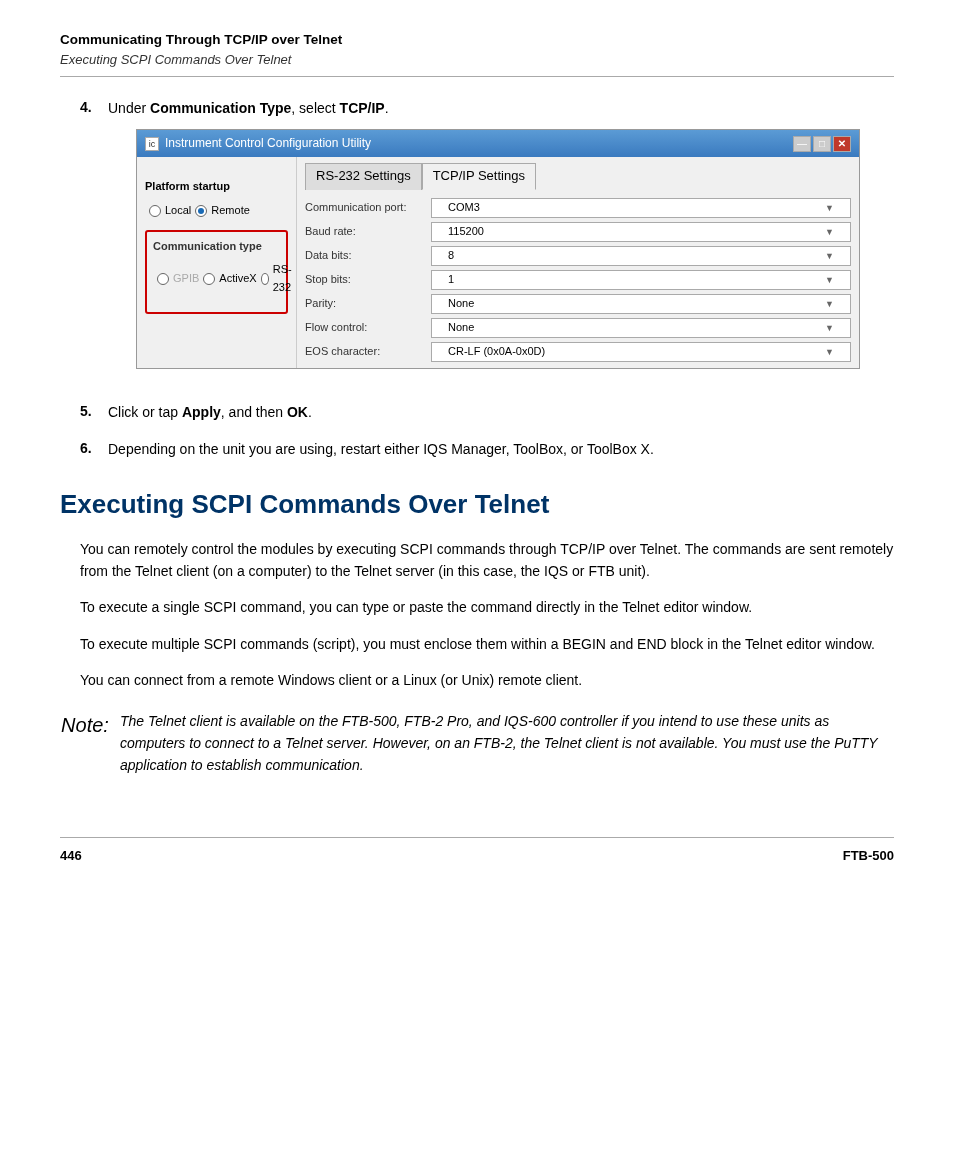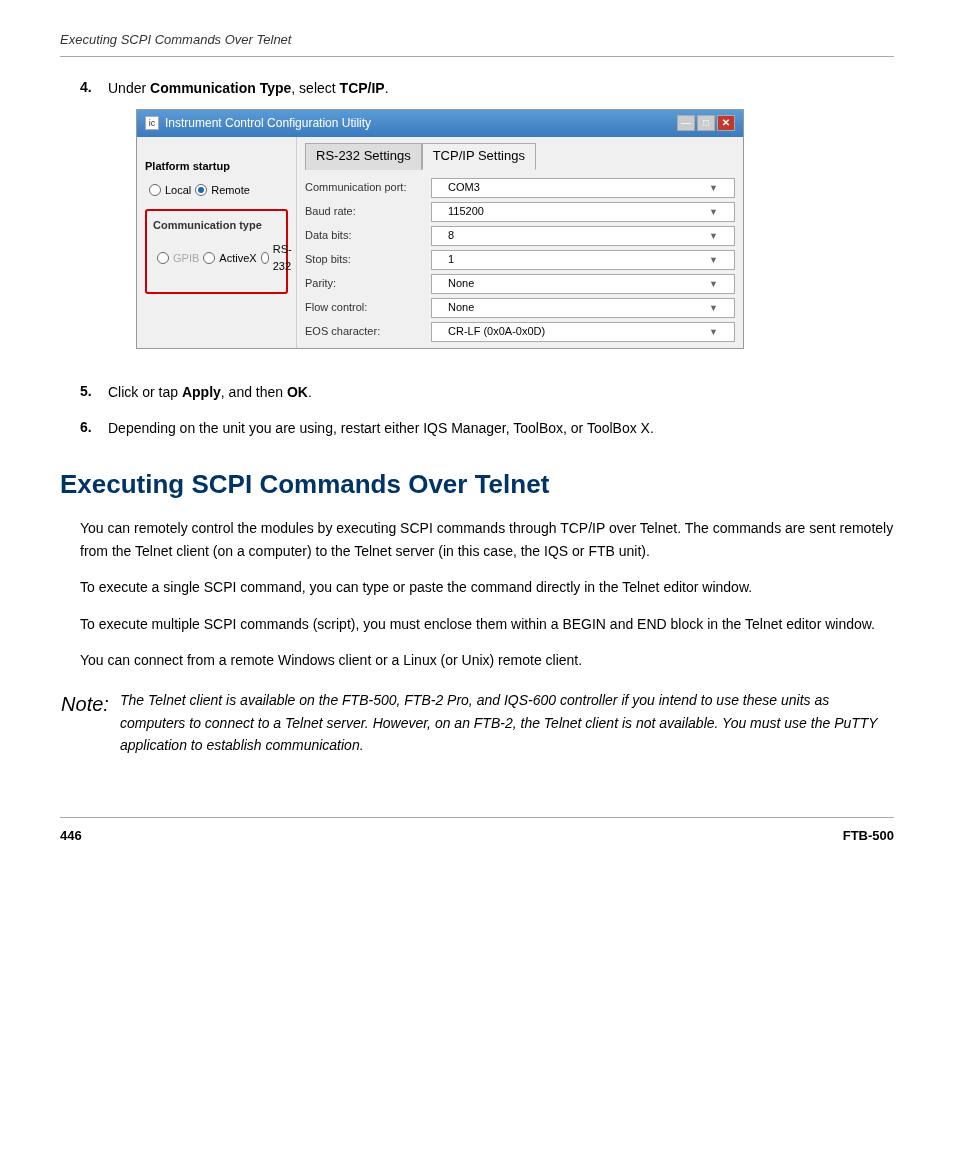--- a/index.html
+++ b/index.html
@@ -54,21 +54,21 @@
       line-height: 1.6;
     }
 
     .step-content b {
       font-weight: bold;
     }
 
     
     .dialog-wrapper {
       margin: 10px 0 18px 28px;
-      width: 608px;
+      width: 724px;
     }
 
     .dialog {
       border: 1px solid #999;
       background: #f0f0f0;
       font-size: 11px;
       font-family: Arial, sans-serif;
     }
 
     .dialog-titlebar {
@@ -299,20 +299,21 @@
       padding-top: 8px;
       border-top: 1px solid #aaa;
       font-size: 13px;
       font-weight: bold;
     }
   </style>
 </head>
 <body>
 
 <div class="page-header">
+  <div class="page-header-title">Communicating Through TCP/IP over Telnet</div>
   <div class="page-header-subtitle">Executing SCPI Commands Over Telnet</div>
 </div>
 <hr class="header-divider">
 
 <div class="step">
   <div class="step-number">4.</div>
   <div class="step-content">
     <span>Under </span><b>Communication Type</b><span>, select </span><b>TCP/IP</b><span>.</span>
 
     

